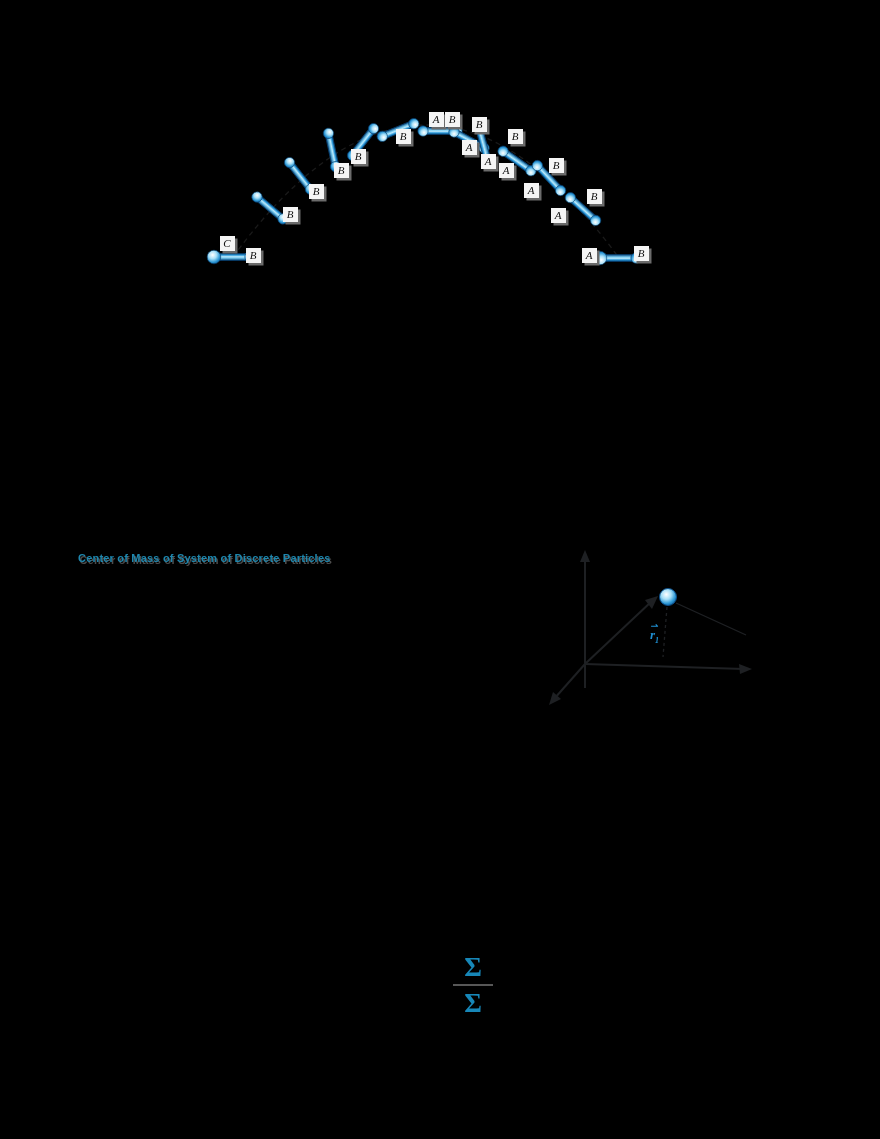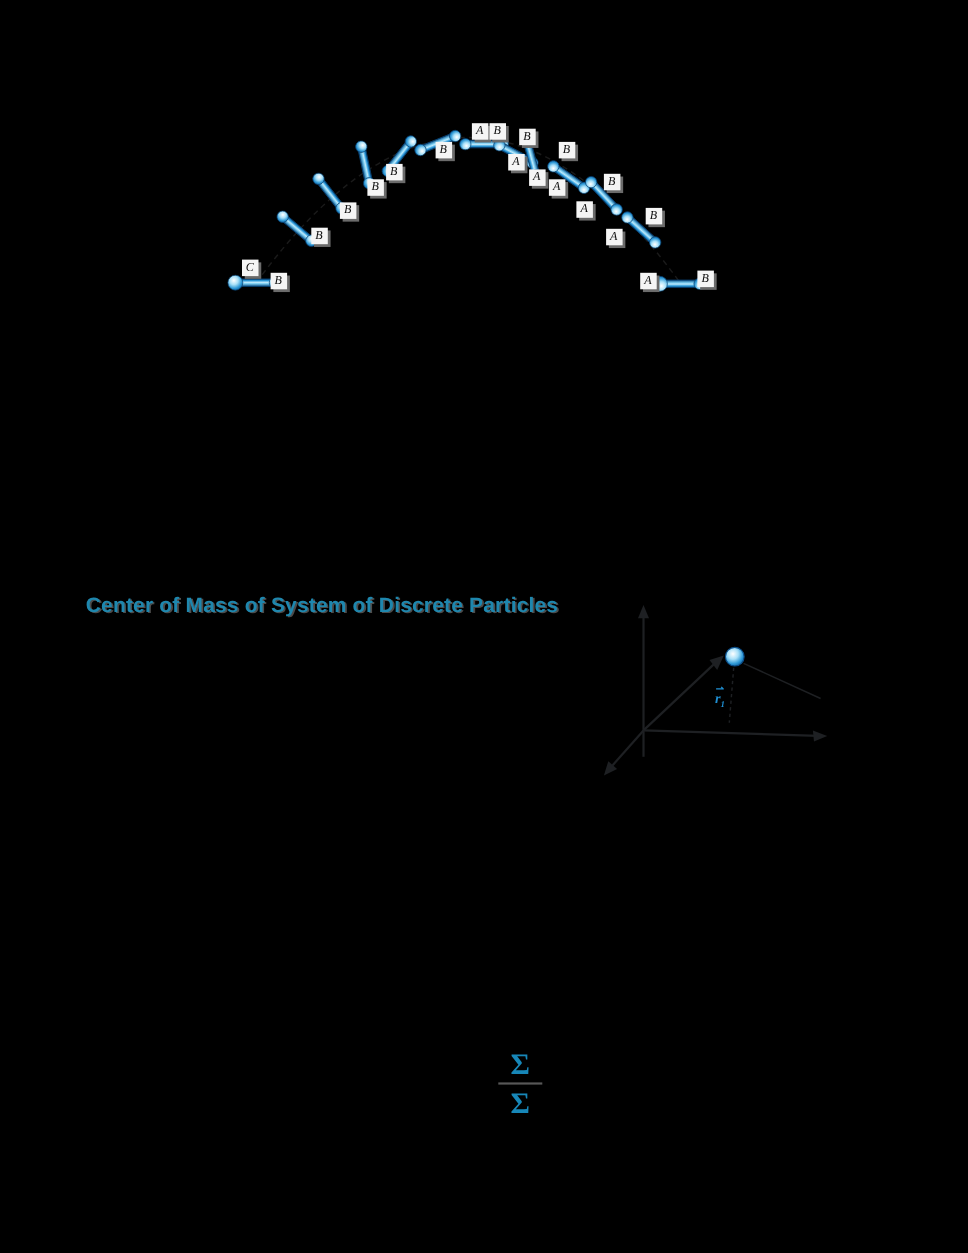--- a/index.html
+++ b/index.html
@@ -4,22 +4,22 @@
 <style>
   html,body{margin:0;padding:0;background:#000;}
   #canvas{position:relative;width:880px;height:1139px;background:#000;overflow:hidden;
           font-family:"Liberation Serif",serif;}
   svg{position:absolute;left:0;top:0;overflow:visible;}
   
   .fig-label{position:absolute;width:15px;height:15px;background:#f5f5f5;
              box-shadow:2.5px 2.5px 0 #6b6b6b;display:flex;align-items:center;justify-content:center;
              font-family:"Liberation Serif",serif;font-style:italic;font-size:11px;color:#101010;}
   
-  #heading{position:absolute;left:78px;top:540px;font-family:"Liberation Sans",sans-serif;
-           font-weight:bold;font-size:19px;letter-spacing:.2px;color:#1e87ae;
+  #heading{position:absolute;left:78px;top:552px;font-family:"Liberation Sans",sans-serif;
+           font-weight:bold;font-size:11px;letter-spacing:.2px;color:#1e87ae;
            text-shadow:1.5px 1.5px 0 #4c4c4c;white-space:nowrap;}
   
   #vec-label{position:absolute;left:650px;top:624px;color:#1f8fd2;
              font-family:"Liberation Serif",serif;font-style:italic;font-weight:bold;
              font-size:13px;line-height:1;text-align:center;}
   #vec-label .arr{display:block;font-size:9px;font-style:normal;line-height:4px;letter-spacing:0;}
   #vec-label sub{font-size:8px;}
   
   #equation{position:absolute;left:450px;top:952px;width:46px;text-align:center;}
   .sigma{font-family:"Liberation Serif",serif;font-weight:bold;font-size:27px;line-height:30px;

